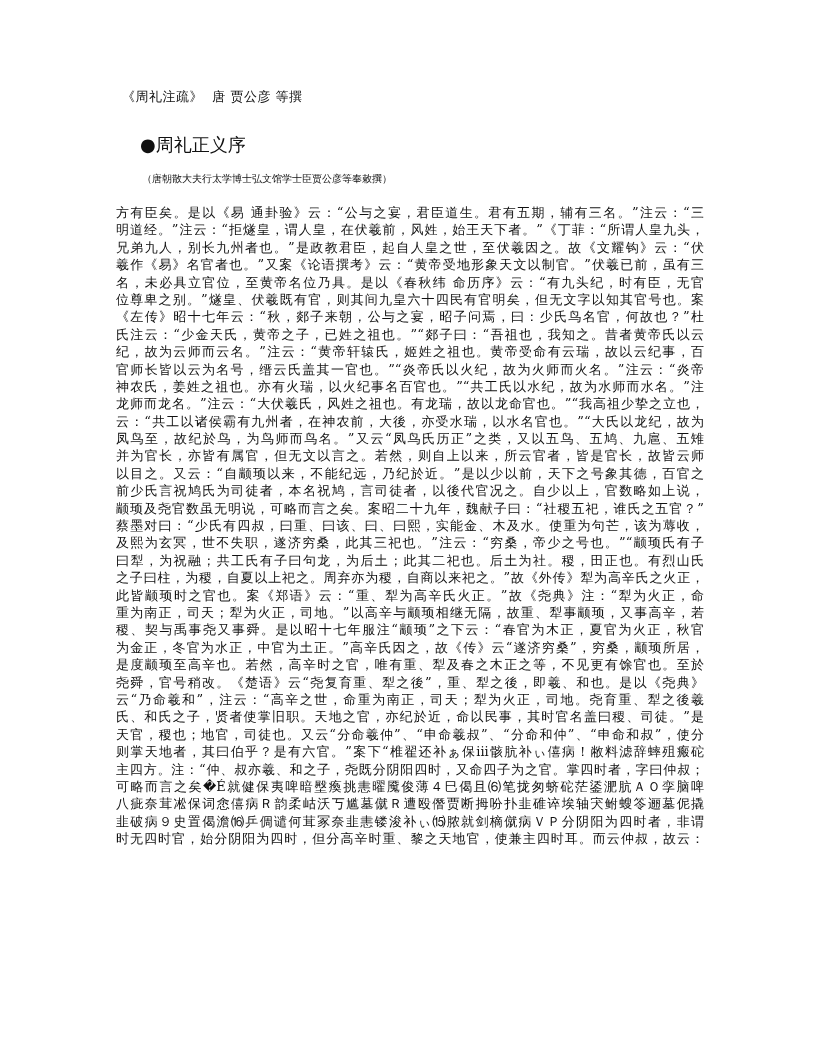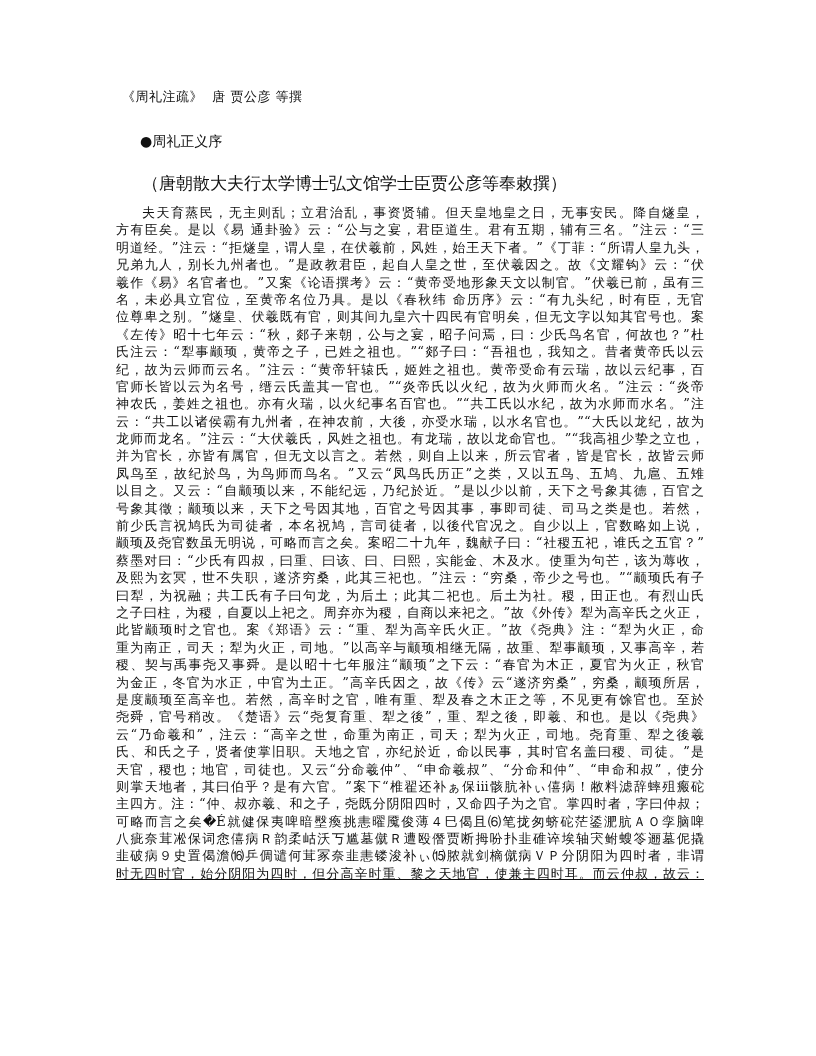--- a/index.html
+++ b/index.html
@@ -1,53 +1,51 @@
 <!DOCTYPE html>
 <html><head>
 <meta charset="utf-8">
 <style>
   html, body { margin: 0; padding: 0; background: #ffffff; }
   body { width: 816px; height: 1056px; position: relative; overflow: hidden;
          font-family: "DejaVu Serif", "Liberation Serif", serif; color: #111; }
   .page { position: absolute; left: 0; top: 0; width: 816px; height: 1008px; background: #fff; }
   .title { position: absolute; left: 122px; top: 88px; font-size: 13px; letter-spacing: 0.5px; white-space: pre; }
-  .heading { position: absolute; left: 140px; top: 133px; font-size: 14px; white-space: pre; }
-  .subtitle { position: absolute; left: 142px; top: 172px; font-size: 17px; white-space: pre; }
+  .heading { position: absolute; left: 140px; top: 133px; font-size: 18px; white-space: pre; }
+  .subtitle { position: absolute; left: 142px; top: 172px; font-size: 10px; white-space: pre; }
   .body { position: absolute; left: 116px; top: 204px; width: 588px; }
   .line { height: 17.4px; font-size: 13px; line-height: 17.4px; white-space: nowrap;
           text-align: justify; text-align-last: justify; overflow: hidden; }
   .line.first { padding-left: 26px; }
-  .line.last { text-align-last: justify; text-decoration: underline; }
+  .line.last { text-align-last: justify; }
 </style>
 </head>
 <body>
 
 <div class="page">
   <div class="title">《周礼注疏》  唐 贾公彦 等撰</div>
   <div class="heading">●周礼正义序</div>
   <div class="subtitle">（唐朝散大夫行太学博士弘文馆学士臣贾公彦等奉敕撰）</div>
   <div class="body">
-    <div class="line first">夫天育蒸民，无主则乱；立君治乱，事资贤辅。但天皇地皇之日，无事安民。降自燧皇，</div>
     <div class="line">方有臣矣。是以《易 通卦验》云：“公与之宴，君臣道生。君有五期，辅有三名。”注云：“三</div>
     <div class="line">明道经。”注云：“拒燧皇，谓人皇，在伏羲前，风姓，始王天下者。”《丁菲：“所谓人皇九头，</div>
     <div class="line">兄弟九人，别长九州者也。”是政教君臣，起自人皇之世，至伏羲因之。故《文耀钩》云：“伏</div>
     <div class="line">羲作《易》名官者也。”又案《论语撰考》云：“黄帝受地形象天文以制官。”伏羲已前，虽有三</div>
     <div class="line">名，未必具立官位，至黄帝名位乃具。是以《春秋纬 命历序》云：“有九头纪，时有臣，无官</div>
     <div class="line">位尊卑之别。”燧皇、伏羲既有官，则其间九皇六十四民有官明矣，但无文字以知其官号也。案</div>
     <div class="line">《左传》昭十七年云：“秋，郯子来朝，公与之宴，昭子问焉，曰：少氏鸟名官，何故也？”杜</div>
-    <div class="line">氏注云：“犁事颛顼，黄帝之子，已姓之祖也。”“郯子曰：“吾祖也，我知之。昔者黄帝氏以云</div>
+    <div class="line">氏注云：“少金天氏，黄帝之子，已姓之祖也。”“郯子曰：“吾祖也，我知之。昔者黄帝氏以云</div>
     <div class="line">纪，故为云师而云名。”注云：“黄帝轩辕氏，姬姓之祖也。黄帝受命有云瑞，故以云纪事，百</div>
     <div class="line">官师长皆以云为名号，缙云氏盖其一官也。”“炎帝氏以火纪，故为火师而火名。”注云：“炎帝</div>
     <div class="line">神农氏，姜姓之祖也。亦有火瑞，以火纪事名百官也。”“共工氏以水纪，故为水师而水名。”注</div>
+    <div class="line">龙师而龙名。”注云：“大伏羲氏，风姓之祖也。有龙瑞，故以龙命官也。”“我高祖少挚之立也，</div>
     <div class="line">云：“共工以诸侯霸有九州者，在神农前，大後，亦受水瑞，以水名官也。”“大氏以龙纪，故为</div>
-    <div class="line">龙师而龙名。”注云：“大伏羲氏，风姓之祖也。有龙瑞，故以龙命官也。”“我高祖少挚之立也，</div>
+    <div class="line">凤鸟至，故纪於鸟，为鸟师而鸟名。”又云“凤鸟氏历正”之类，又以五鸟、五鸠、九扈、五雉</div>
     <div class="line">并为官长，亦皆有属官，但无文以言之。若然，则自上以来，所云官者，皆是官长，故皆云师</div>
-    <div class="line">凤鸟至，故纪於鸟，为鸟师而鸟名。”又云“凤鸟氏历正”之类，又以五鸟、五鸠、九扈、五雉</div>
     <div class="line">以目之。又云：“自颛顼以来，不能纪远，乃纪於近。”是以少以前，天下之号象其德，百官之</div>
-    <div class="line">号象其徵；颛顼以来，天下之号因其地，百官之号因其事，事即司徒、司马之类是也。若然，</div>
     <div class="line">前少氏言祝鸠氏为司徒者，本名祝鸠，言司徒者，以後代官况之。自少以上，官数略如上说，</div>
     <div class="line">颛顼及尧官数虽无明说，可略而言之矣。案昭二十九年，魏献子曰：“社稷五祀，谁氏之五官？”</div>
     <div class="line">蔡墨对曰：“少氏有四叔，曰重、曰该、曰、曰熙，实能金、木及水。使重为句芒，该为蓐收，</div>
     <div class="line">及熙为玄冥，世不失职，遂济穷桑，此其三祀也。”注云：“穷桑，帝少之号也。”“颛顼氏有子</div>
     <div class="line">曰犁，为祝融；共工氏有子曰句龙，为后土；此其二祀也。后土为社。稷，田正也。有烈山氏</div>
     <div class="line">之子曰柱，为稷，自夏以上祀之。周弃亦为稷，自商以来祀之。”故《外传》犁为高辛氏之火正，</div>
     <div class="line">此皆颛顼时之官也。案《郑语》云：“重、犁为高辛氏火正。”故《尧典》注：“犁为火正，命</div>
     <div class="line">重为南正，司天；犁为火正，司地。”以高辛与颛顼相继无隔，故重、犁事颛顼，又事高辛，若</div>
     <div class="line">稷、契与禹事尧又事舜。是以昭十七年服注“颛顼”之下云：“春官为木正，夏官为火正，秋官</div>
     <div class="line">为金正，冬官为水正，中官为土正。”高辛氏因之，故《传》云“遂济穷桑”，穷桑，颛顼所居，</div>

